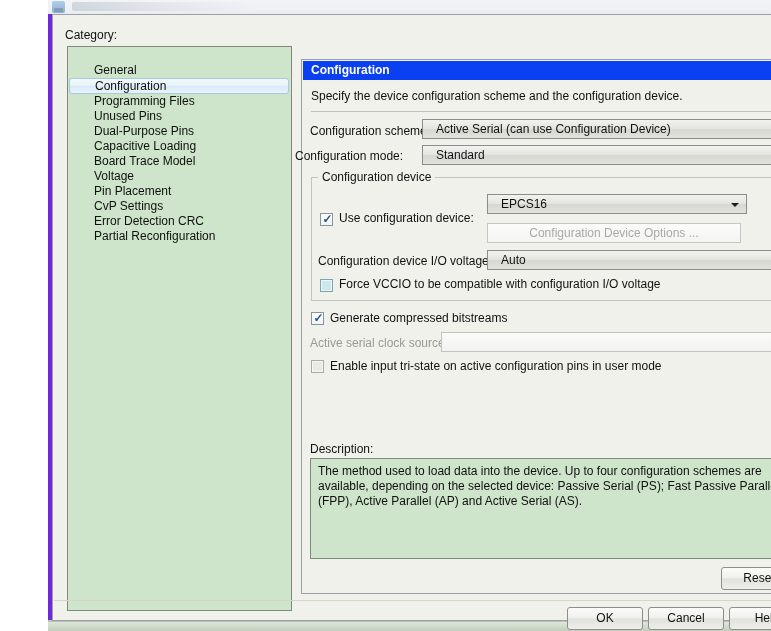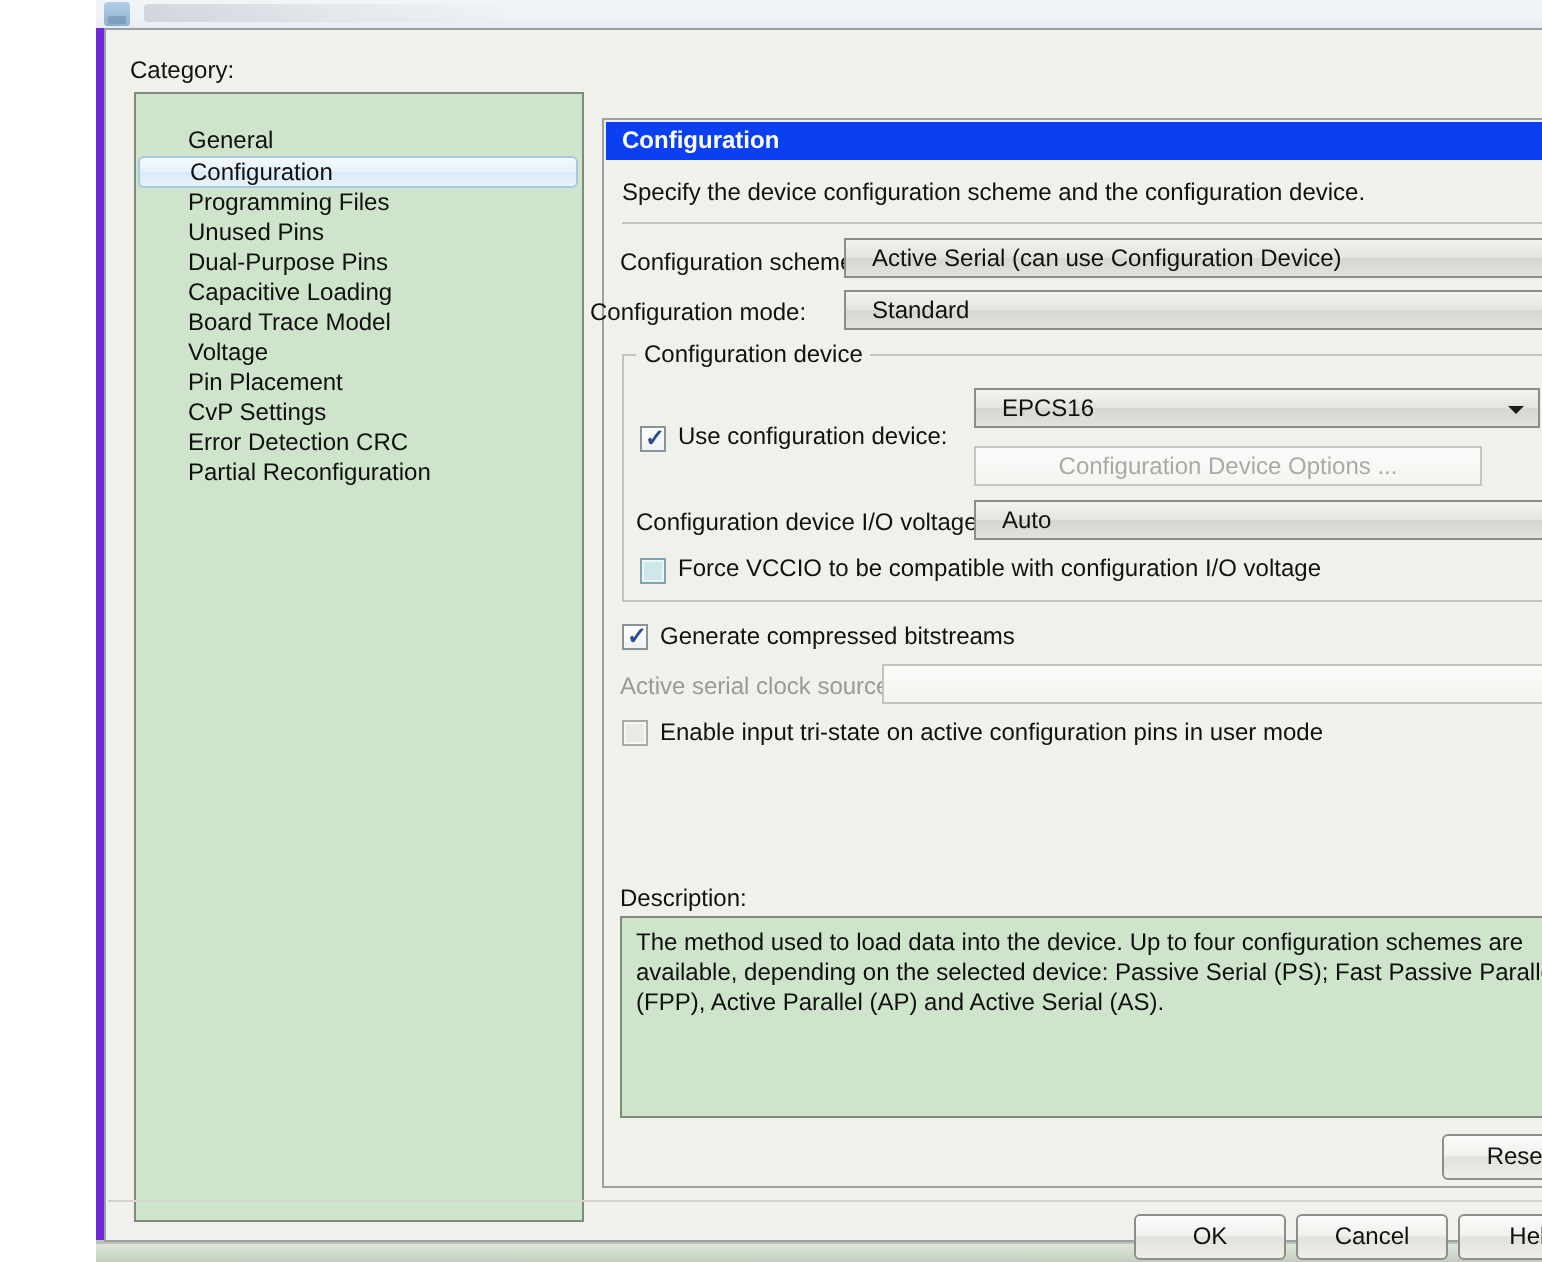--- a/index.html
+++ b/index.html
@@ -331,21 +331,21 @@
 
     <div class="lbl" style="left:242px; top:134px;">Configuration mode:</div>
     <div class="combo" style="left:369px; top:130px; width:376px;">
       <span>Standard</span>
       <span class="arrow"></span>
     </div>
 
     <div class="groupbox"></div>
     <div class="groupbox-title">Configuration device</div>
 
-    <div class="combo" style="left:434px; top:179px; width:283px;">
+    <div class="combo" style="left:434px; top:179px; width:260px;">
       <span>EPCS16</span>
       <span class="arrow"></span>
     </div>
 
     <div class="cbox" style="left:267px; top:198px;">
       <span class="tick">✓</span>
     </div>
     <div class="lbl" style="left:286px; top:196px;">Use configuration device:</div>
 
     <div class="btn wide-disabled" style="left:434px; top:208px; width:254px;">Configuration Device Options ...</div>

